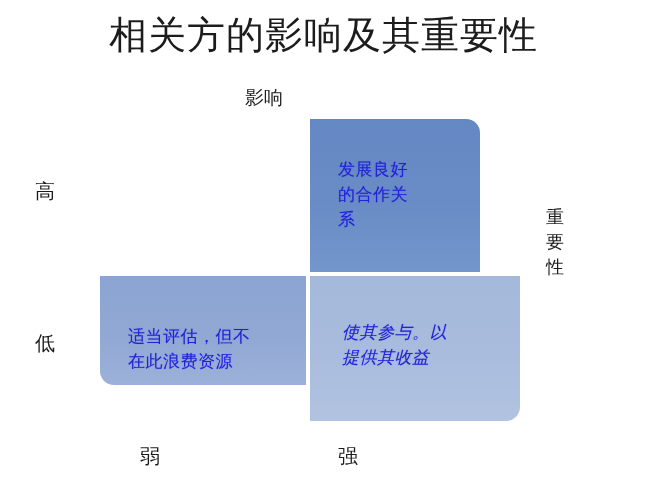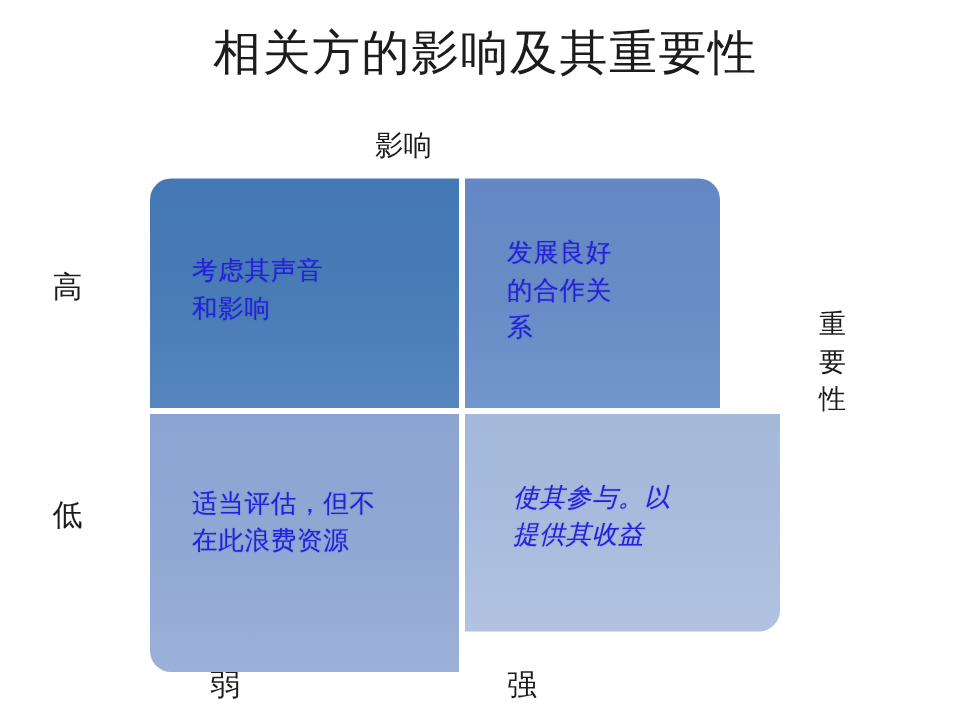--- a/index.html
+++ b/index.html
@@ -16,35 +16,35 @@
     color: #1a1a1a;
   }
 
   
   #slide-title {
     position: absolute;
     left: 0;
     top: 8px;
     width: 647px;
     text-align: center;
-    font-size: 32px;
+    font-size: 38px;
     line-height: 54px;
     font-weight: 400;
     letter-spacing: 1px;
     color: #1c1c1c;
     white-space: nowrap;
   }
 
   
   #axis-top-label {
     position: absolute;
-    left: 208px;
+    left: 224px;
     top: 84px;
     width: 80px;
-    text-align: right;
+    text-align: center;
     font-size: 19px;
     line-height: 26px;
     color: #1c1c1c;
   }
   #axis-left-high {
     position: absolute;
     left: 10px;
     top: 178px;
     width: 70px;
     text-align: center;
@@ -133,21 +133,21 @@
     left: 210px; top: 0;
     width: 170px; height: 153px;
     border-radius: 0 14px 0 0;
     background: linear-gradient(180deg, #6488c4 0%, #6a8cc6 55%, #7396cc 100%);
   }
   #quadrant-tr .q-text { top: 38px; }
 
   
   #quadrant-bl {
     left: 0; top: 157px;
-    width: 206px; height: 172px;
+    width: 206px; height: 109px;
     border-radius: 0 0 0 14px;
     background: linear-gradient(180deg, #8ca4d2 0%, #91a8d4 55%, #9cb1d9 100%);
   }
   #quadrant-bl .q-text { top: 48px; }
 
   
   #quadrant-br {
     left: 210px; top: 157px;
     width: 210px; height: 145px;
     border-radius: 0 0 14px 0;
@@ -169,24 +169,20 @@
 <div id="axis-right-label">
   <span>重</span>
   <span>要</span>
   <span>性</span>
 </div>
 
 <div id="axis-bottom-weak">弱</div>
 <div id="axis-bottom-strong">强</div>
 
 <div id="matrix">
-  <div class="quadrant" id="quadrant-tl">
-    <div class="q-text">考虑其声音
-和影响</div>
-  </div>
   <div class="quadrant" id="quadrant-tr">
     <div class="q-text">发展良好
 的合作关
 系</div>
   </div>
   <div class="quadrant" id="quadrant-bl">
     <div class="q-text">适当评估，但不
 在此浪费资源</div>
   </div>
   <div class="quadrant" id="quadrant-br">

